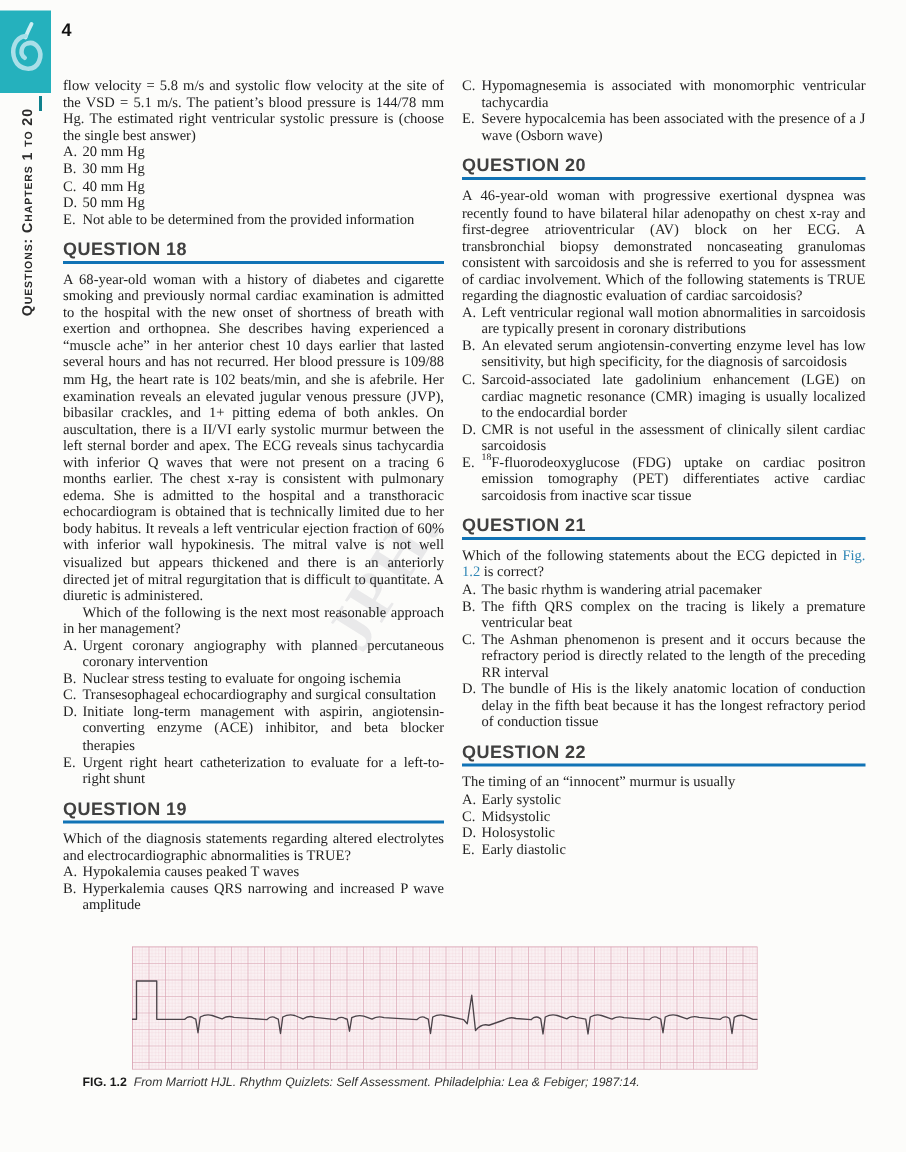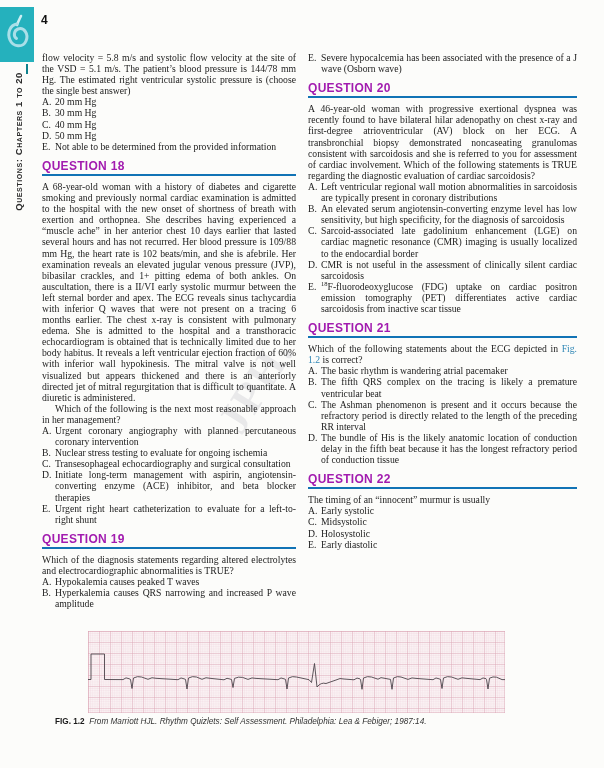--- a/index.html
+++ b/index.html
@@ -25,21 +25,21 @@
   
   .col{position:absolute;top:52px;font-size:9.7px;line-height:11.1px;text-align:justify}
   .col-left{left:42px;width:254px}
   .col-right{left:308px;width:269px}
   p{margin:0}
   .opt{padding-left:13px;text-indent:-13px}
   .letter{display:inline-block;width:13px;text-indent:0}
   .indent{text-indent:13px}
   .qheader{
     font-family:"Liberation Sans",sans-serif;font-weight:bold;font-size:12px;
-    color:#a21caf;letter-spacing:.3px;text-align:left;
+    color:#404040;letter-spacing:.3px;text-align:left;
     border-bottom:2px solid #1173b5;padding-bottom:2px;margin:9px 0 5px 0;
   }
   .figref{color:#2e86b5}
   sup.iso{font-size:6.5px;vertical-align:super;line-height:0}
   
   .figure{position:absolute;left:42px;top:631px;width:540px}
   .ecg{display:block;margin-left:46px}
   .caption{margin-top:4px;margin-left:13px;font-family:"Liberation Sans",sans-serif;
     font-size:8.2px;color:#333;text-align:left}
   .figlabel{font-weight:bold;color:#1a1a1a}
@@ -87,20 +87,21 @@
     <p>Which of the diagnosis statements regarding altered electrolytes and electrocardiographic abnormalities is TRUE?</p>
     <div>
       <div class="opt"><span class="letter">A.</span><span>Hypokalemia causes peaked T waves</span></div>
       <div class="opt"><span class="letter">B.</span><span>Hyperkalemia causes QRS narrowing and increased P wave amplitude</span></div>
     </div>
   </div>
 </div>
 
 <div class="col col-right">
   <div>
+    <div class="opt"><span class="letter">C.</span><span>Hypomagnesemia is associated with monomorphic ventricular tachycardia</span></div>
     <div class="opt"><span class="letter">E.</span><span>Severe hypocalcemia has been associated with the presence of a J wave (Osborn wave)</span></div>
   </div>
 
   <div>
     <div class="qheader">QUESTION 20</div>
     <p>A 46-year-old woman with progressive exertional dyspnea was recently found to have bilateral hilar adenopathy on chest x-ray and first-degree atrioventricular (AV) block on her ECG. A transbronchial biopsy demonstrated noncaseating granulomas consistent with sarcoidosis and she is referred to you for assessment of cardiac involvement. Which of the following statements is TRUE regarding the diagnostic evaluation of cardiac sarcoidosis?</p>
     <div>
       <div class="opt"><span class="letter">A.</span><span>Left ventricular regional wall motion abnormalities in sarcoidosis are typically present in coronary distributions</span></div>
       <div class="opt"><span class="letter">B.</span><span>An elevated serum angiotensin-converting enzyme level has low sensitivity, but high specificity, for the diagnosis of sarcoidosis</span></div>
       <div class="opt"><span class="letter">C.</span><span>Sarcoid-associated late gadolinium enhancement (LGE) on cardiac magnetic resonance (CMR) imaging is usually localized to the endocardial border</span></div>

